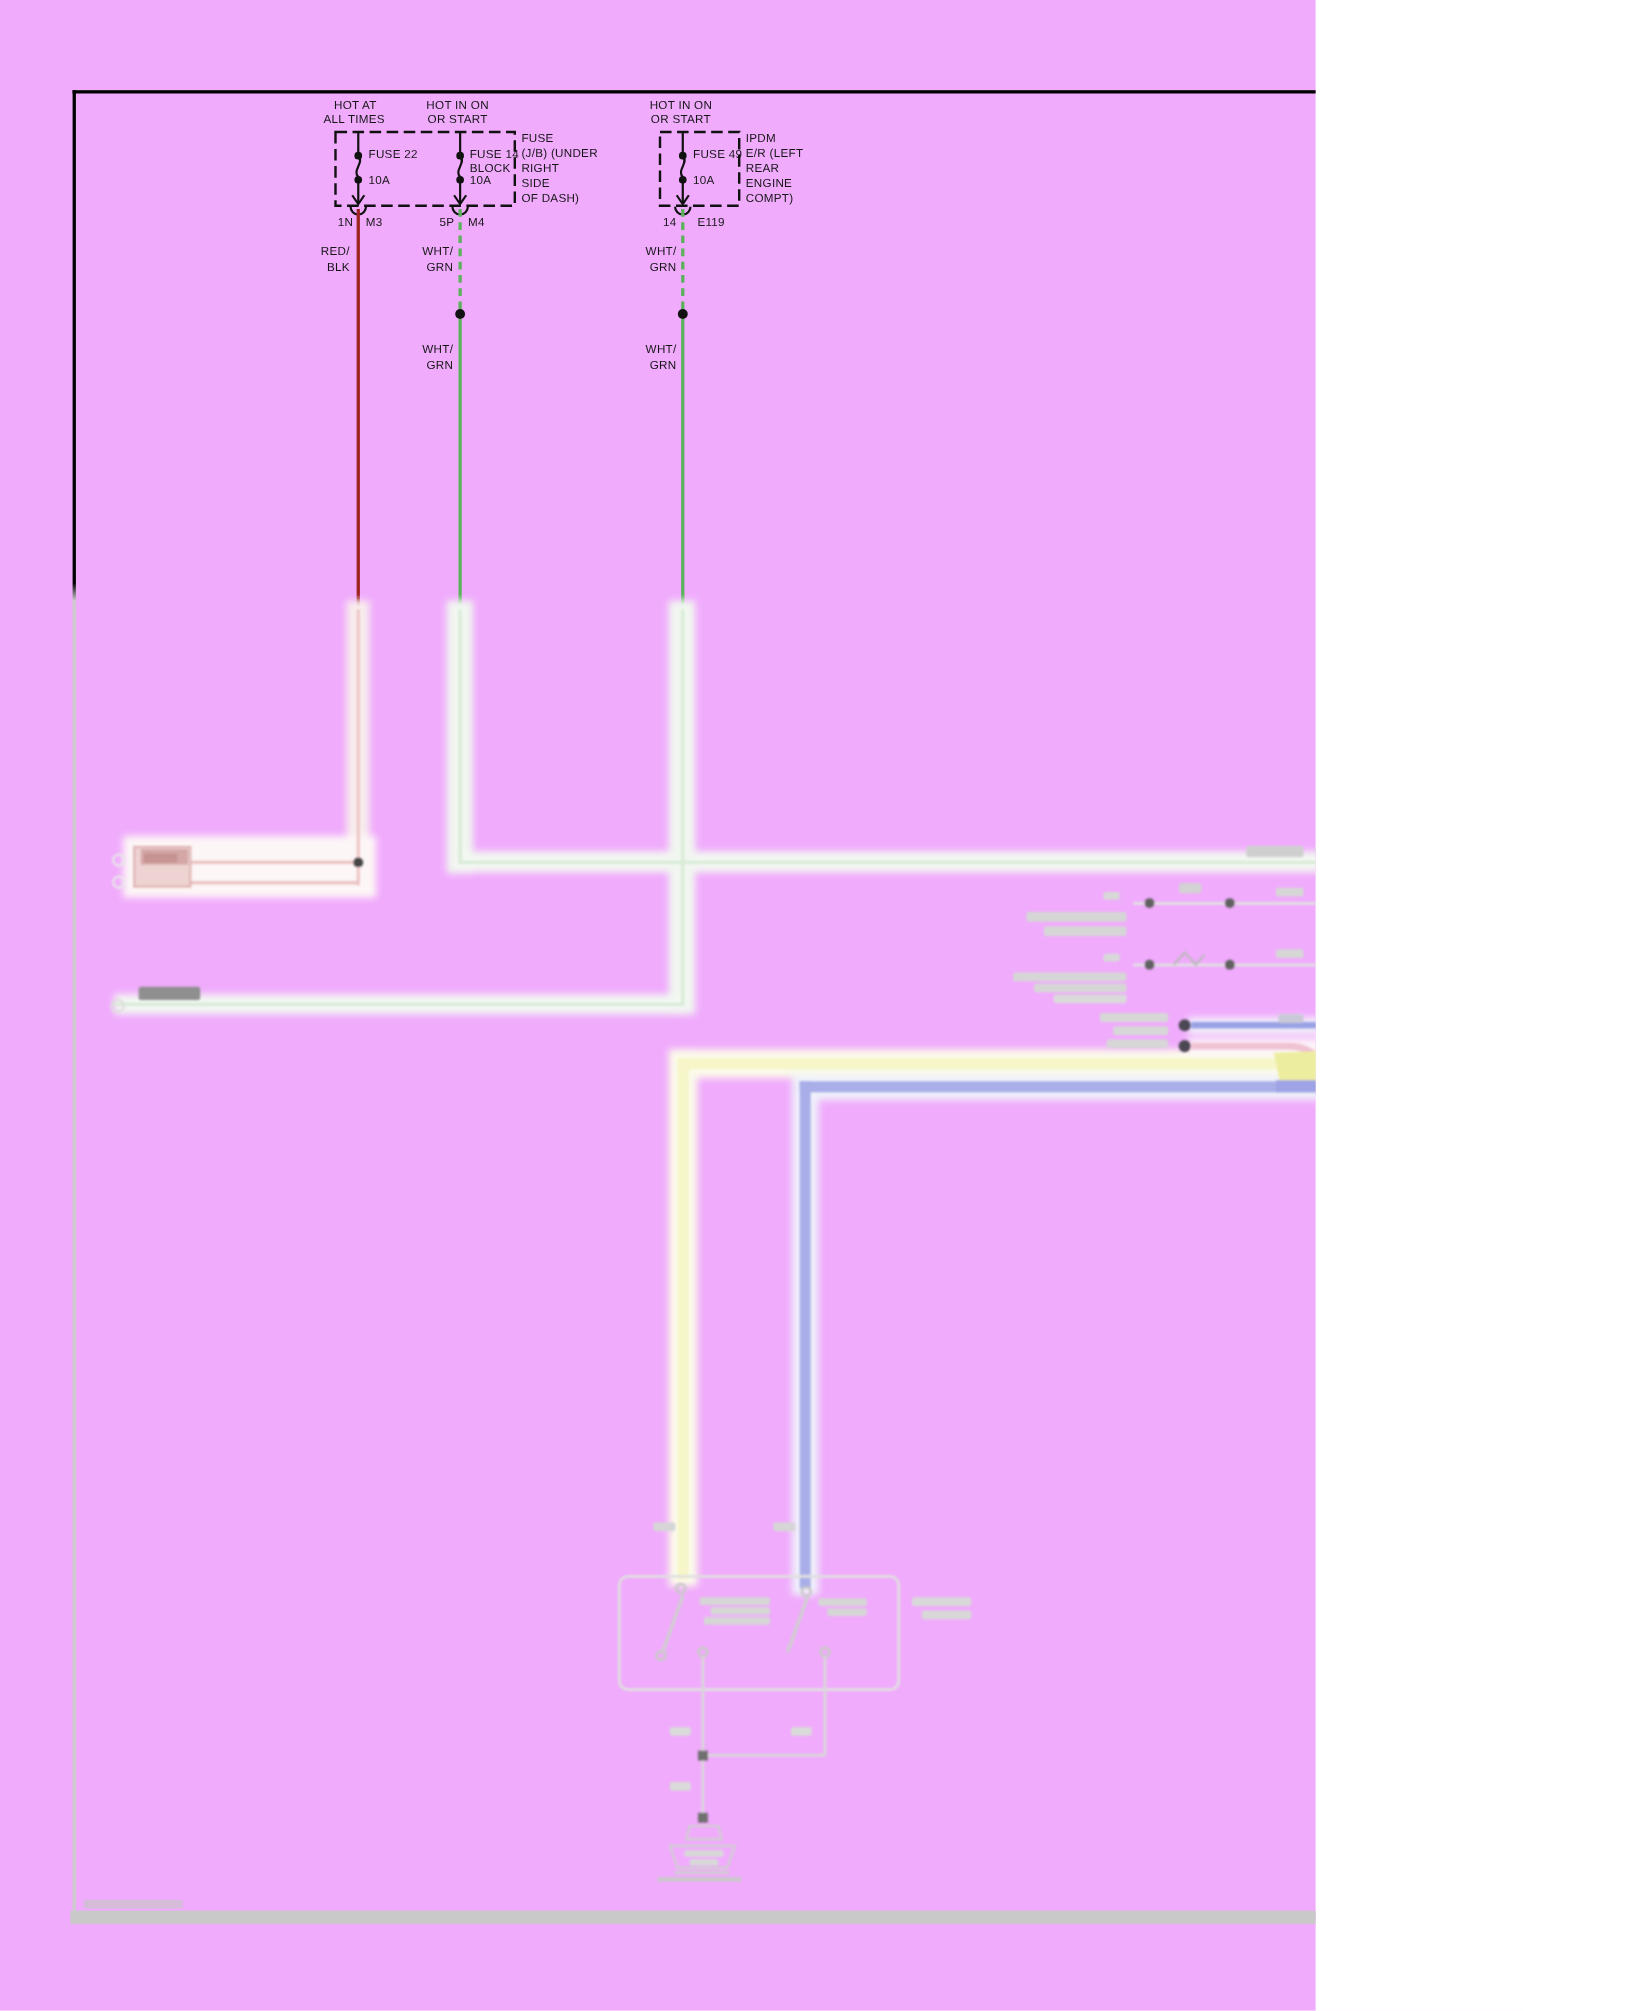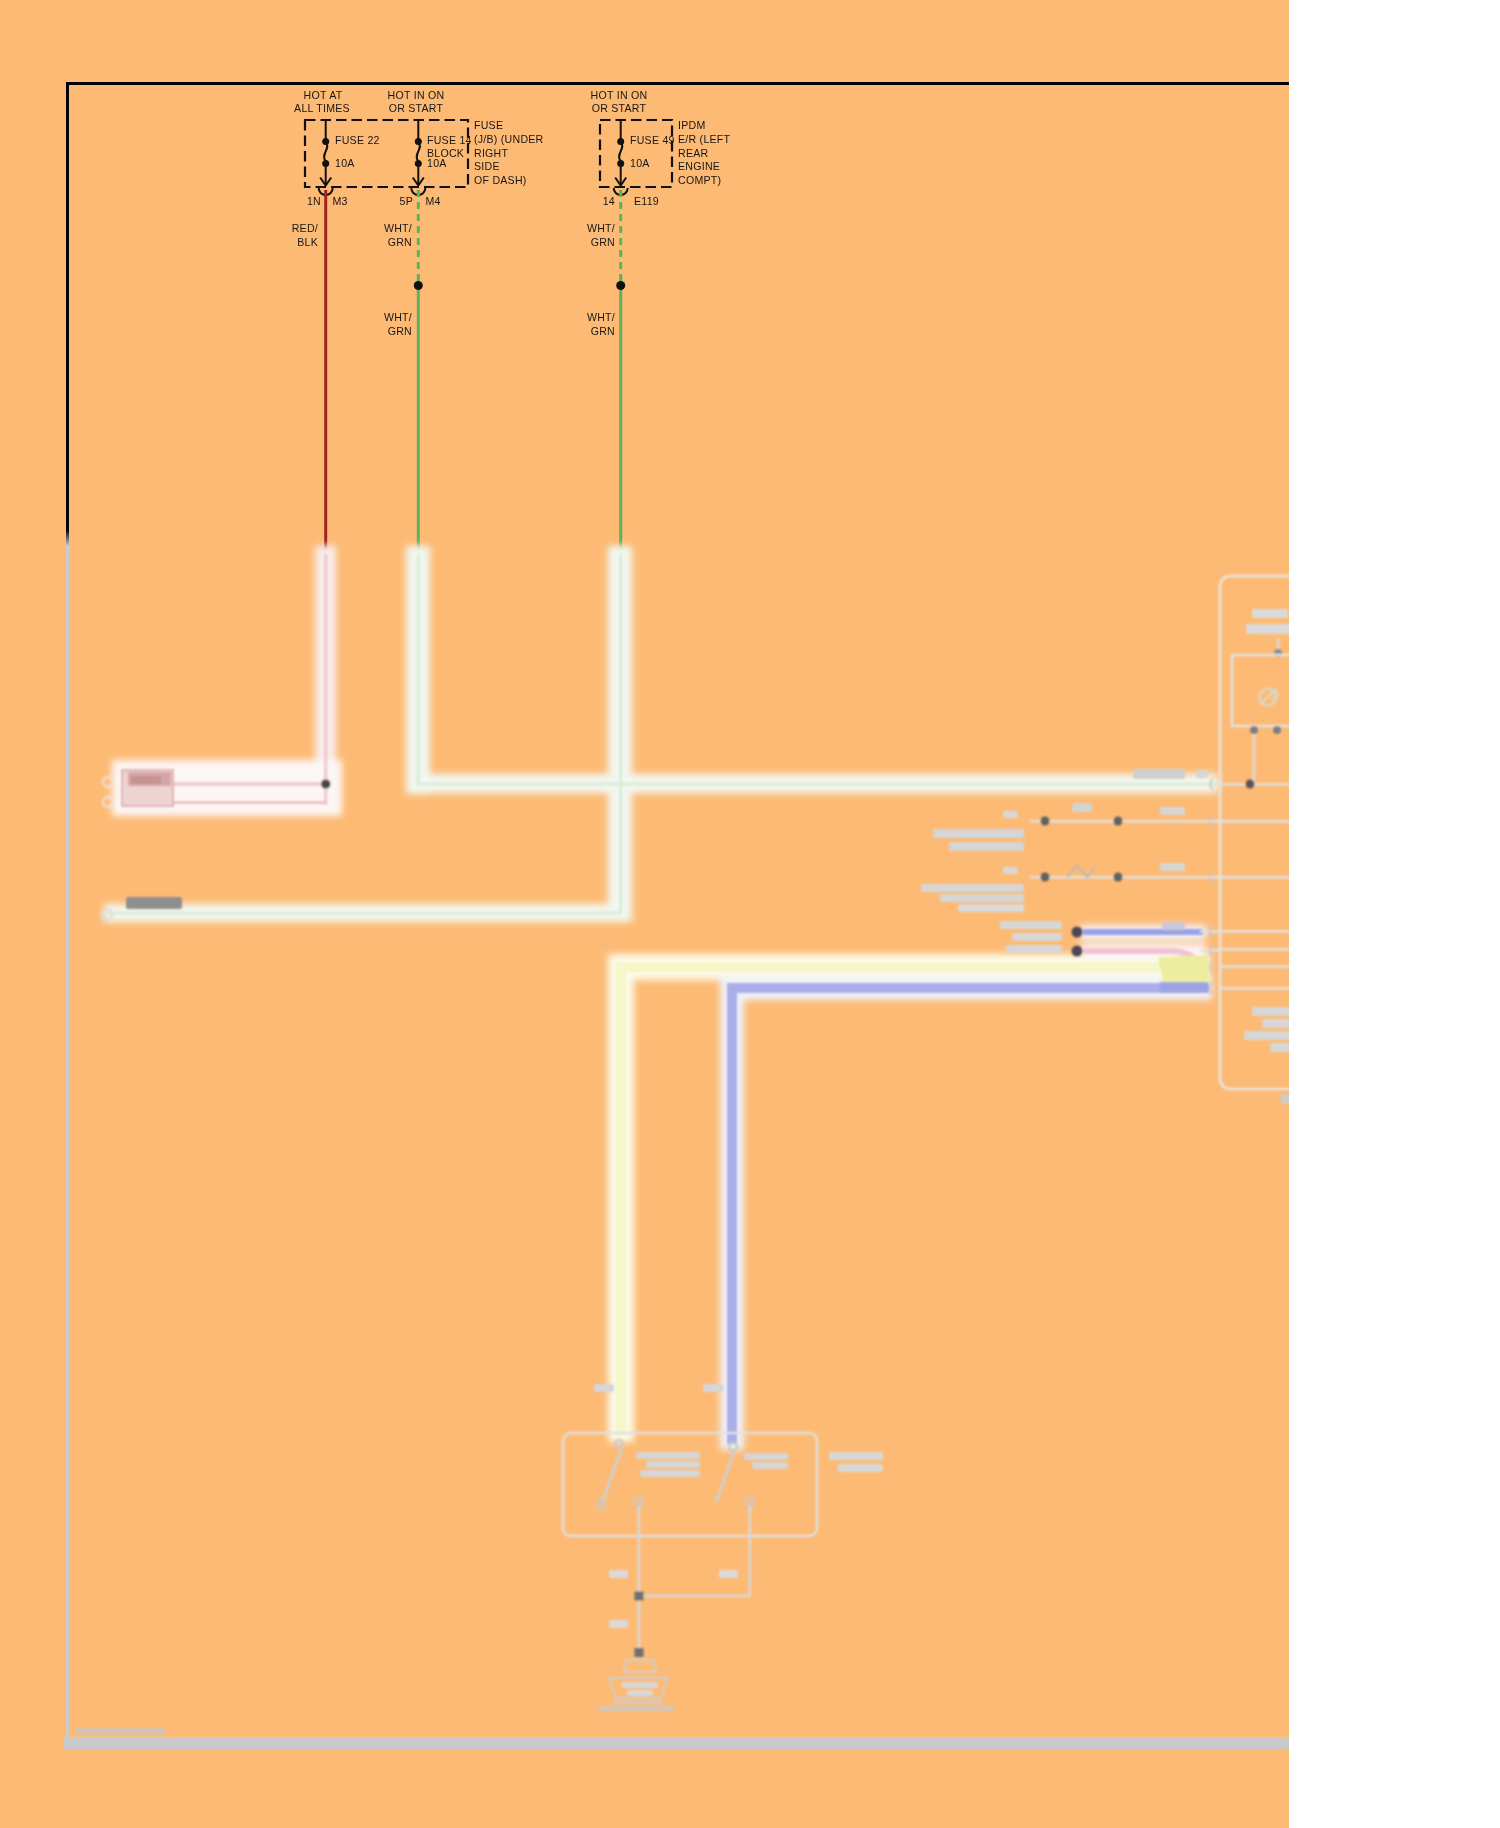--- a/index.html
+++ b/index.html
@@ -1,16 +1,16 @@
 <!DOCTYPE html>
 <html><head>
 <meta charset="utf-8">
 <style>
   html,body{margin:0;padding:0;background:#fff;}
-  #page{position:relative;width:1289px;height:1828px;background:#fdba74;overflow:hidden;
+  #page{position:relative;width:1196px;height:1828px;background:#f0abfc;overflow:hidden;
         font-family:"Liberation Sans", sans-serif;}
   svg{position:absolute;left:0;top:0;}
   text{font-family:"Liberation Sans", sans-serif;fill:#161616;}
 </style>
 </head>
 <body>
 
 <div id="page">
 <svg width="1500" height="1828" viewBox="0 0 1500 1828">
 <defs>

